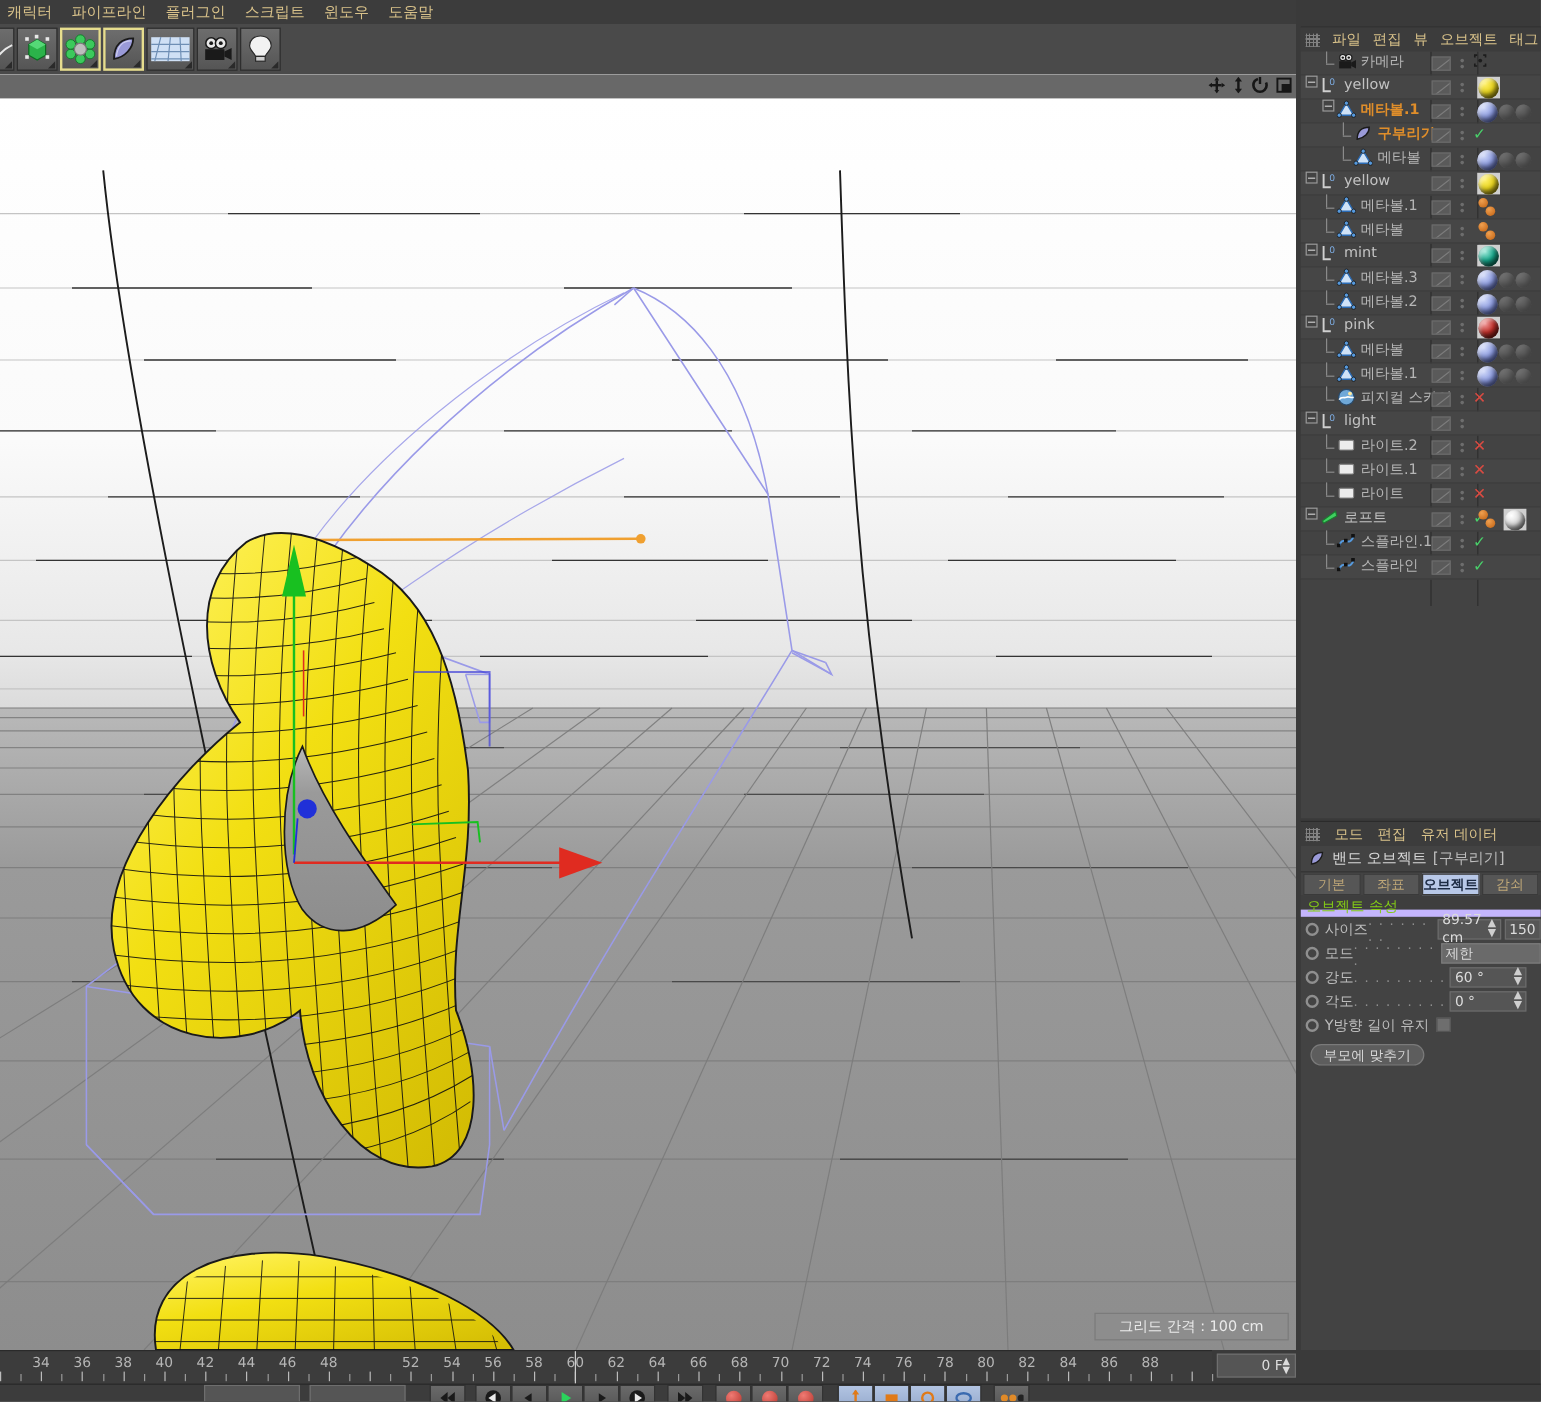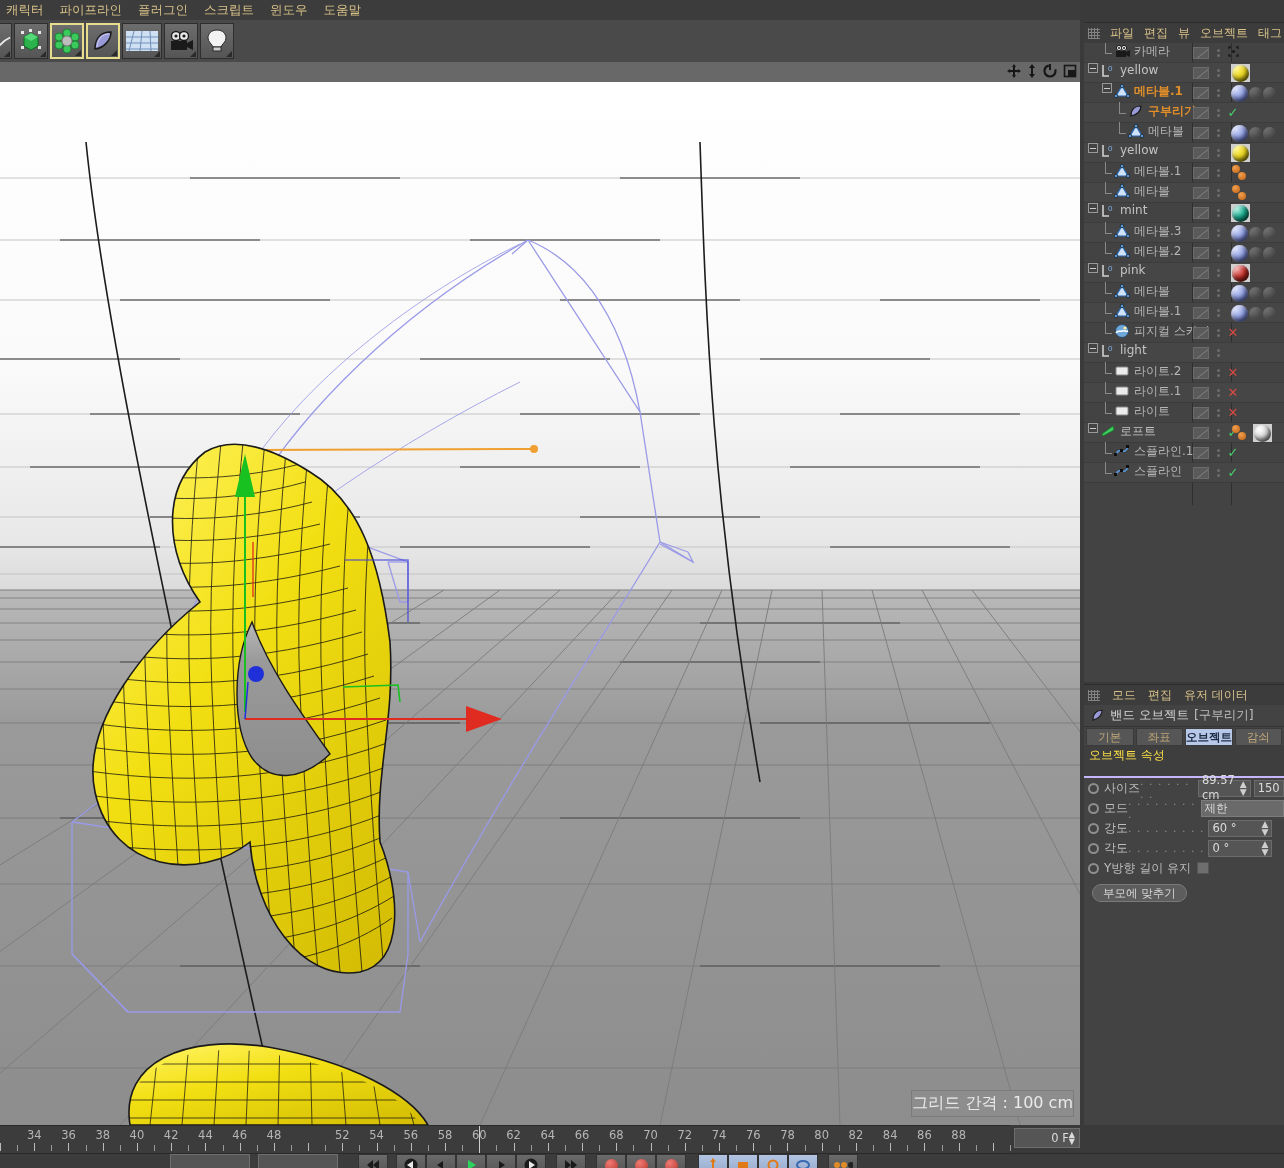--- a/index.html
+++ b/index.html
@@ -48,22 +48,22 @@
     background: #686868; z-index: 30;
   }
   .vp-navicons {
     position: absolute; right: 3px; top: 2px; display: flex; gap: 6px;
     align-items: center; color: #171717;
   }
   .vp-navicons svg { display: block; }
   .vp-scene { position: absolute; left: 0; top: 20px; width: 1080px; height: 1043px; overflow: hidden; }
   .gridlabel {
     position: absolute; right: 6px; bottom: 8px; z-index: 25;
-    background: #8d8d8d; color: #eaeaea; padding: 2px 0;
-    font-size: 16px; border: 1px solid #7b7b7b;
+    background: #8d8d8d; color: #eaeaea; padding: 2px 20px;
+    font-size: 12px; border: 1px solid #7b7b7b;
   }
 
   
   .omgr {
     position: absolute; left: 1084px; top: 22px; width: 200px; height: 660px;
     background: #434343; border-top: 1px solid #2b2b2b;
   }
   .omgr-menu {
     height: 20px; display: flex; align-items: center; gap: 10px;
     padding-left: 4px; background: #3c3c3c; overflow: hidden; white-space: nowrap;
@@ -153,22 +153,22 @@
   .attr-title .nm { color: #d8d8d8; }
   .attr-title .bracket { color: #bdbdbd; }
   .attr-tabs { height: 19px; display: flex; gap: 2px; padding: 1px 2px 0 2px; }
   .atab {
     flex: 1; text-align: center; font-size: 11.5px; color: #c0a878;
     background: #565656; border: 1px solid #3a3a3a; line-height: 17px;
     white-space: nowrap; overflow: hidden;
   }
   .atab.act { background: #b8c8e8; color: #1d2b44; font-weight: bold; }
   .sechead {
-    height: 32px; line-height: 18px; padding-left: 5px; font-size: 12px;
-    color: #fde047; background: #3e3e3e; border-bottom: 2px solid #c4b5fd;
+    height: 18px; line-height: 18px; padding-left: 5px; font-size: 12px;
+    color: #84cc16; background: #3e3e3e; border-bottom: 6px solid #c4b5fd;
   }
   .prow { height: 20px; display: flex; align-items: center; padding-left: 4px; }
   .radio {
     width: 11px; height: 11px; border-radius: 50%; border: 2px solid #8f8f8f;
     flex: none; margin-right: 5px; background: #434343;
   }
   .plabel { font-size: 12px; color: #bdbdbd; white-space: nowrap; }
   .dots { color: #8e8e8e; letter-spacing: 1px; font-size: 11px; }
   .pfield {
     height: 17px; background: #555; border: 1px solid #6b6b6b;

